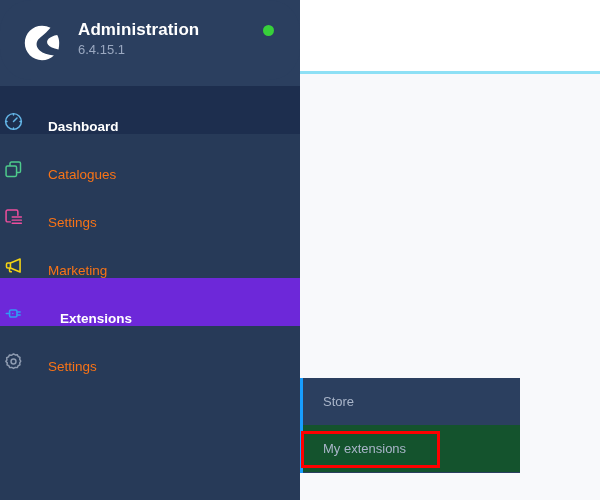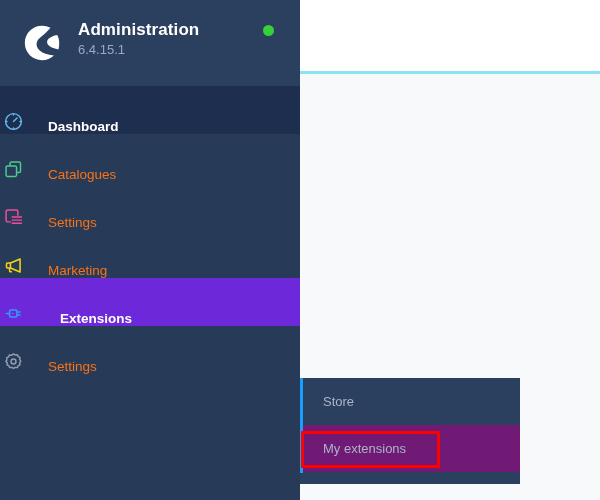--- a/index.html
+++ b/index.html
@@ -135,21 +135,21 @@
     color: #ffffff;
     font-weight: bold;
   }
 
   
   .flyout {
     position: absolute;
     left: 300px;
     top: 378px;
     width: 220px;
-    height: 106px;
+    height: 95px;
     background: #2b3f5f;
   }
   .flyout-accent {
     position: absolute;
     left: 0;
     top: 0;
     width: 3px;
     height: 95px;
     background: #189eff;
   }
@@ -157,21 +157,21 @@
     position: absolute;
     left: 3px;
     width: 217px;
     height: 47px;
     display: flex;
     align-items: center;
     padding-left: 20px;
     box-sizing: border-box;
   }
   .flyout-item-store { top: 0; }
-  .flyout-item-myext { top: 47px; background: #701a75; }
+  .flyout-item-myext { top: 47px; background: #14532d; }
   .flyout-label {
     font-size: 13px;
     color: #a9b5c9;
     white-space: nowrap;
   }
 
   
   .annotation-box {
     position: absolute;
     left: 301px;

